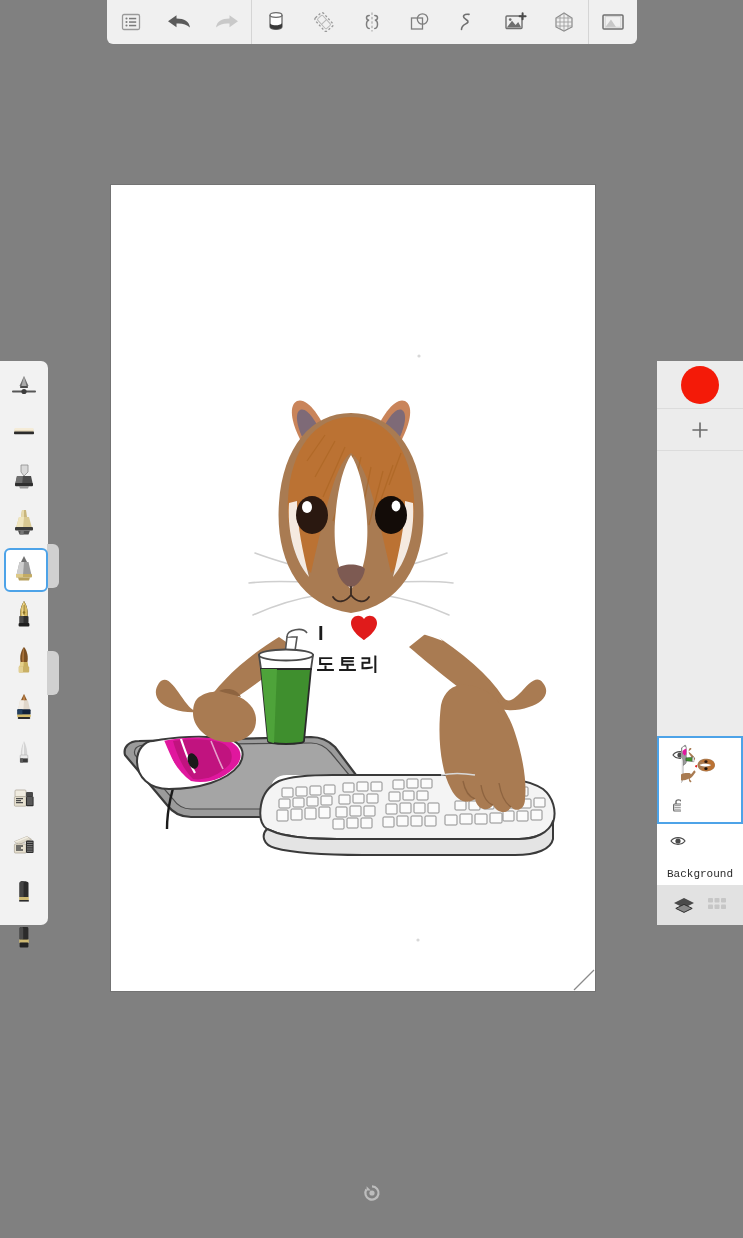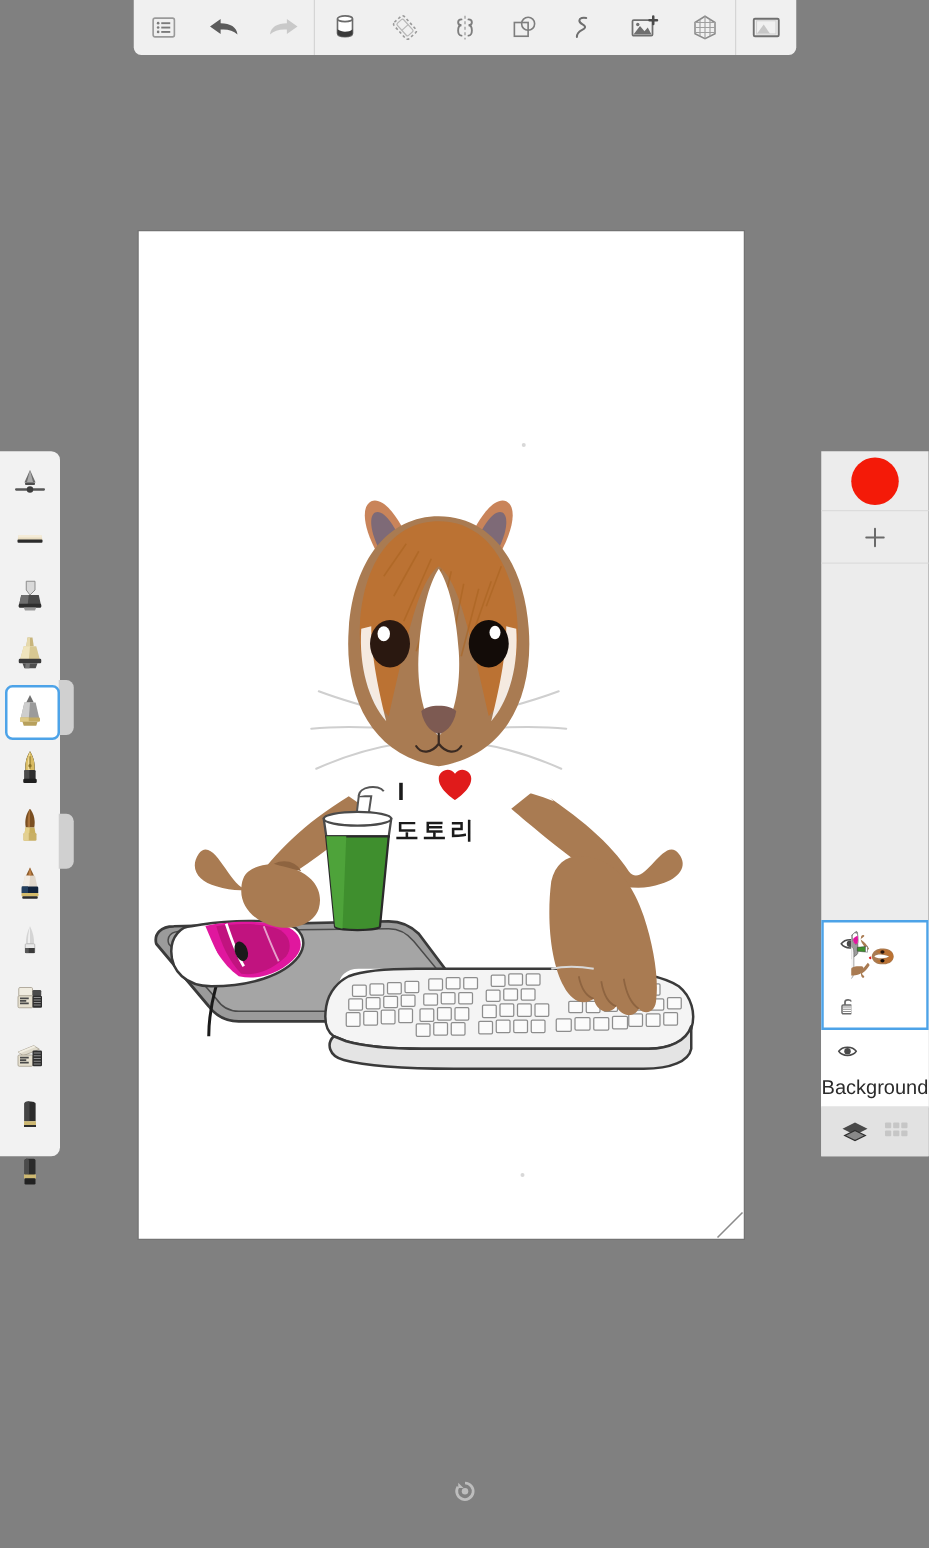--- a/index.html
+++ b/index.html
@@ -86,21 +86,21 @@
     background:#ffffff;
   }
   .layer-item{ position:relative; background:#fff; }
   #layer-item-0{ height:88px; border:2px solid #4da3e8; }
   #layer-item-1{ height:62px; }
   .layer-eye{ position:absolute; left:13px; top:11px; }
   .layer-lock{ position:absolute; left:13px; bottom:9px; }
   .layer-thumb{ position:absolute; right:6px; top:6px; width:54px; height:72px; }
   .layer-name{
     position:absolute; left:0; right:0; bottom:6px;
-    text-align:center; font-size:16px; color:#2b2b2b;
+    text-align:center; font-size:11px; color:#2b2b2b;font-family:Liberation Mono, monospace;
   }
   #layer-footer{
     position:absolute; left:0; bottom:0; width:86px; height:40px;
     background:#e2e2e2;
     display:flex; align-items:center; justify-content:space-around;
     padding:0 10px;
   }
 
   
   #rotate-reset-button{

